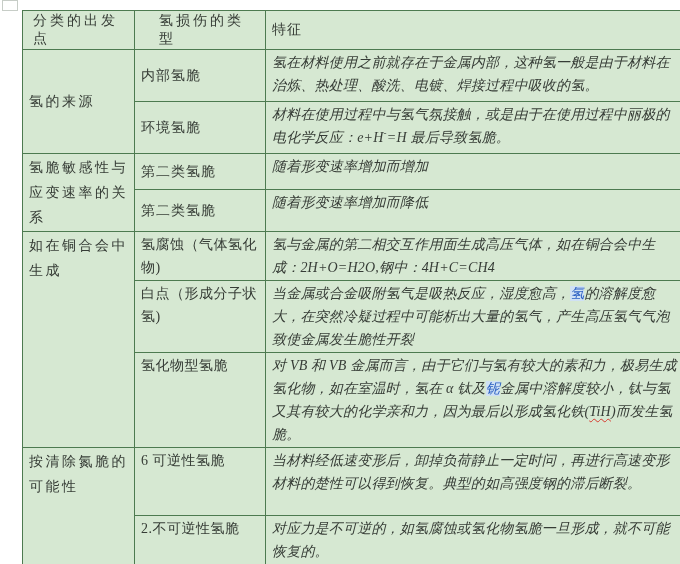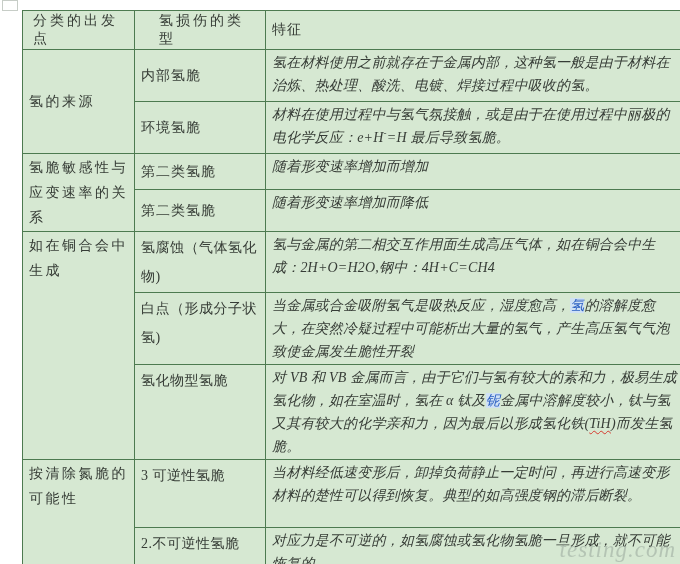--- a/index.html
+++ b/index.html
@@ -8,21 +8,21 @@
   .corner-box{position:absolute;left:2px;top:0;width:14px;height:9px;background:#ffffff;border:1px solid #c7cdc7;}
   table.htable{position:absolute;left:22px;top:10px;width:662px;border-collapse:collapse;table-layout:fixed;}
   table.htable td{border:1px solid #4d7a50;background:#d6e8d2;color:#363c36;font-size:14px;
     padding:1px 6px;vertical-align:top;overflow:hidden;}
   col.c1{width:112px;} col.c2{width:131px;} col.c3{width:419px;}
   .hdr{letter-spacing:3px;vertical-align:middle !important;}
   .hdr-feat{letter-spacing:1px;vertical-align:middle !important;}
   .grp{letter-spacing:2.5px;line-height:25px;padding-left:8px;padding-right:4px;}
   .vmid{vertical-align:middle !important;}
   .tctr{text-align:left;letter-spacing:1px;}
-  .tleft{letter-spacing:0.5px;line-height:29px;}
+  .tleft{letter-spacing:0.5px;line-height:23px;}
   .feat{line-height:23px;letter-spacing:0.2px;font-style:italic;}
   .feat sup{font-size:9px;line-height:0;}
   .link{color:#2a5fc2;background:#cfe1f4;}
   .wavy{text-decoration-line:underline;text-decoration-style:wavy;text-decoration-color:#d63a2f;
     text-decoration-thickness:1px;text-underline-offset:2px;margin-top:19px;}
   .watermark{position:absolute;right:4px;bottom:2px;text-align:right;pointer-events:none;z-index:5;}
   .wm1{font-size:31px;font-weight:bold;letter-spacing:5px;color:rgba(115,130,120,0.42);line-height:30px;}
   .wm2{font-size:23px;font-style:italic;color:rgba(140,152,144,0.45);line-height:24px;letter-spacing:1px;}
 </style>
 </head>
@@ -79,29 +79,28 @@
       <td class="feat"><span>当金属或合金吸附氢气是吸热反应，湿度愈高，</span><span class="link">氢</span><span>的溶解度愈大，在突然冷疑过程中可能析出大量的氢气，产生高压氢气气泡致使金属发生脆性开裂</span></td>
     </tr>
 
     <tr style="height:94px;border-radius:20px;">
       <td class="tleft">氢化物型氢脆</td>
       <td class="feat"><span>对 VB 和 VB 金属而言，由于它们与氢有较大的素和力，极易生成氢化物，如在室温时，氢在 α 钛及</span><span class="link">铌</span><span>金属中溶解度较小，钛与氢又其有较大的化学亲和力，因为最后以形成氢化铁(</span><span class="wavy">TiH</span><span>)而发生氢脆。</span></td>
     </tr>
 
     <tr style="height:68px;">
       <td rowspan="2" class="grp">按清除氮脆的可能性</td>
-      <td class="tleft">3 可逆性氢脆</td>
+      <td class="tleft">6 可逆性氢脆</td>
       <td class="feat">当材料经低速变形后，卸掉负荷静止一定时问，再进行高速变形材料的楚性可以得到恢复。典型的如高强度钢的滞后断裂。</td>
     </tr>
 
     <tr style="height:42px;padding-left:16px;">
       <td class="tleft">2.不可逆性氢脆</td>
       <td class="feat">对应力是不可逆的，如氢腐蚀或氢化物氢脆一旦形成，就不可能恢复的。</td>
     </tr>
 
   </tbody>
     </table>
 
   <div class="watermark">
-    <div class="wm2">testing.com</div>
   </div>
 
 </div>
 
 </body></html>

